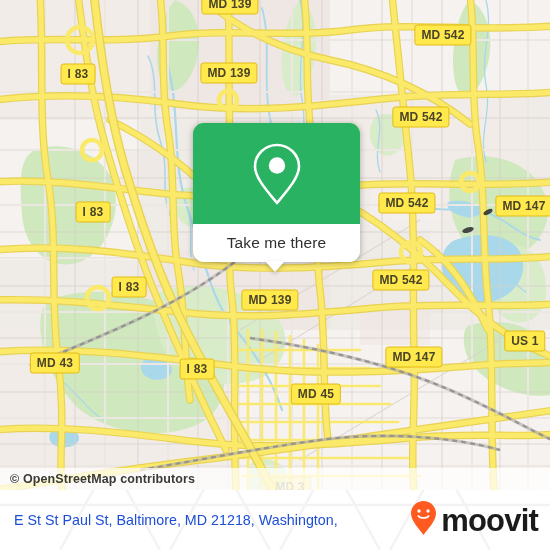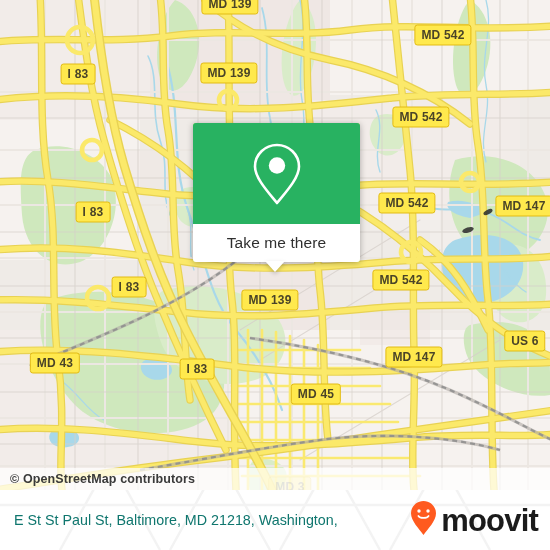--- a/index.html
+++ b/index.html
@@ -80,21 +80,21 @@
     left: 193px;
     top: 123px;
     width: 167px;
     height: 139px;
     filter: drop-shadow(0 1px 3px rgba(0,0,0,0.30));
   }
   #callout-inner {
     position: relative;
     width: 167px;
     height: 139px;
-    border-radius: 3px;
+    border-radius: 11px;
     overflow: hidden;
     background: #bef264;
   }
   #callout-top {
     position: absolute;
     left: 0; top: 0;
     width: 167px;
     height: 101px;
     background: #28b261;
   }
@@ -158,21 +158,21 @@
     height: 60px;
     display: flex;
     align-items: center;
     padding: 0 12px 0 14px;
     box-sizing: border-box;
   }
   #footer-address {
     flex: 1 1 auto;
     font-size: 14.3px;
     line-height: 19px;
-    color: #0f766e;
+    color: #1d4ed8;
     padding-right: 8px;
   }
   #moovit-logo {
     flex: 0 0 auto;
     display: flex;
     align-items: center;
     gap: 4px;
   }
   #moovit-wordmark {
     font-size: 31px;
@@ -400,21 +400,21 @@
         <div class="shield" style="left: 443px; top: 35px;">MD 542</div>
         <div class="shield" style="left: 78px; top: 74px;">I 83</div>
         <div class="shield" style="left: 229px; top: 73px;">MD 139</div>
         <div class="shield" style="left: 421px; top: 117px;">MD 542</div>
         <div class="shield" style="left: 407px; top: 203px;">MD 542</div>
         <div class="shield" style="left: 524px; top: 206px;">MD 147</div>
         <div class="shield" style="left: 93px; top: 212px;">I 83</div>
         <div class="shield" style="left: 129px; top: 287px;">I 83</div>
         <div class="shield" style="left: 270px; top: 300px;">MD 139</div>
         <div class="shield" style="left: 401px; top: 280px;">MD 542</div>
-        <div class="shield" style="left: 525px; top: 341px;">US 6</div>
+        <div class="shield" style="left: 525px; top: 341px;">US 1</div>
         <div class="shield" style="left: 55px; top: 363px;">MD 43</div>
         <div class="shield" style="left: 414px; top: 357px;">MD 147</div>
         <div class="shield" style="left: 197px; top: 369px;">I 83</div>
         <div class="shield" style="left: 316px; top: 394px;">MD 45</div>
         <div class="shield faded" style="left: 290px; top: 487px;">MD 3</div>
       </div>
 
     <div id="attribution">© OpenStreetMap contributors</div>
 
     <div id="callout">

